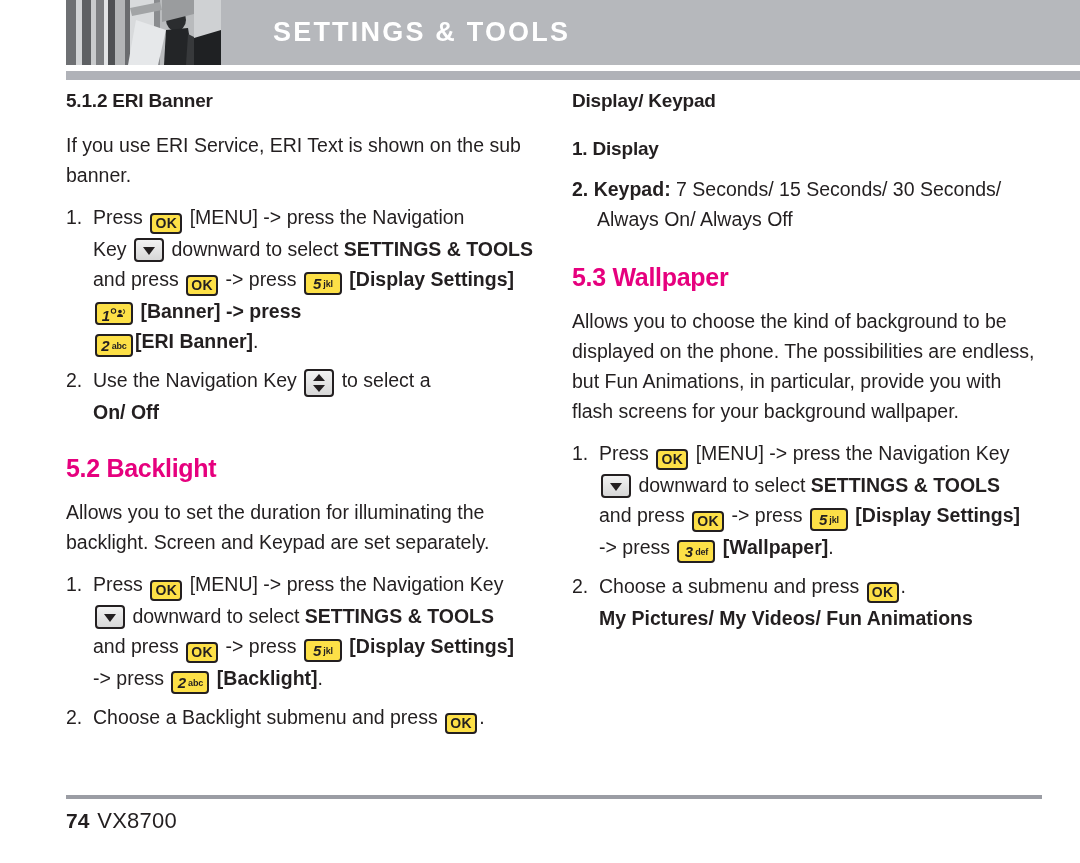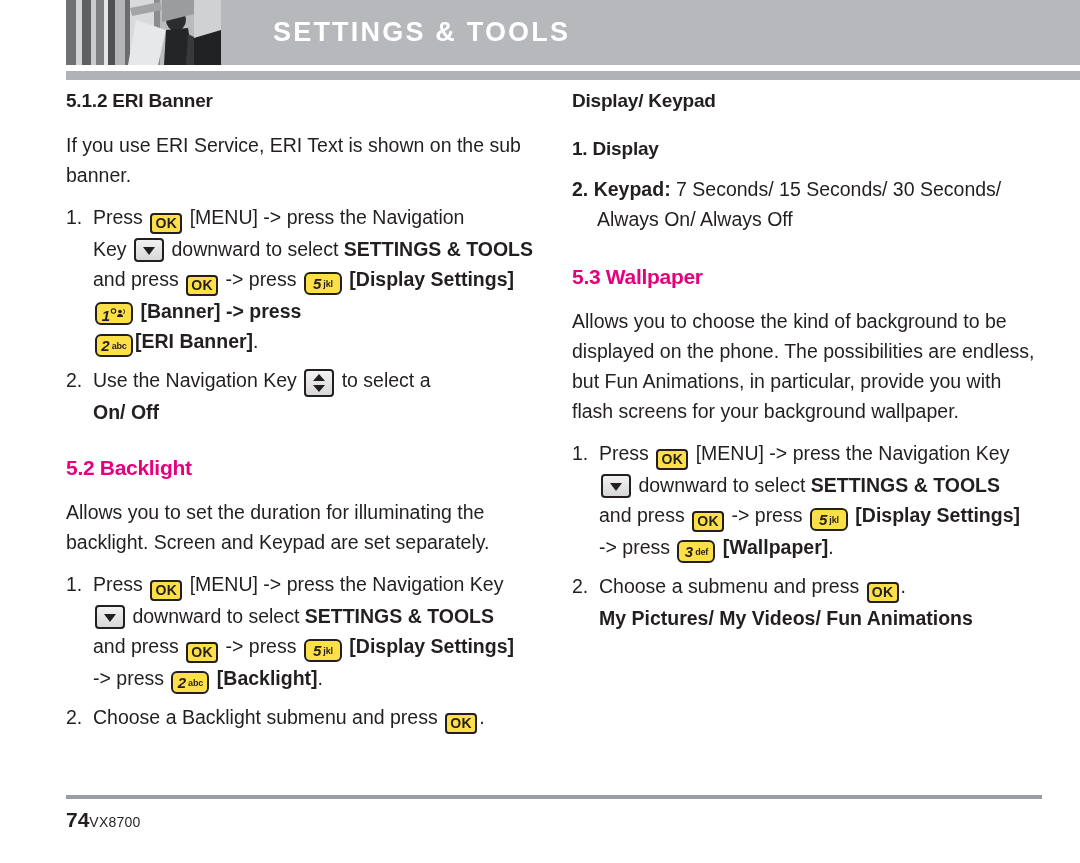--- a/index.html
+++ b/index.html
@@ -50,21 +50,21 @@
 
   h3.sub{
     margin:0 0 14px 0;
     font-size:19px;
     font-weight:bold;
     color:#231f20;
     letter-spacing:-0.2px;
   }
   h2.section{
     margin:26px 0 14px 0;
-    font-size:21px;
+    font-size:25px;
     font-weight:bold;
     color:#e6007e;
     letter-spacing:-0.3px;
   }
   p.body{
     margin:0 0 12px 0;
   }
   b{font-weight:bold;}
 
   
@@ -112,21 +112,20 @@
   .key-ok{
     width:32px;height:21px;line-height:17px;
     font-size:14px;font-weight:bold;letter-spacing:0.3px;
     color:#231f20;
   }
   .key-num{
     width:38px;height:23px;
     line-height:19px;
     color:#231f20;
     white-space:nowrap;
-    border-radius:6px;
   }
   .key-num .d{
     font-size:15px;font-weight:bold;font-style:italic;
     vertical-align:1px;
   }
   .key-num .s{
     font-size:9px;font-weight:bold;letter-spacing:-0.2px;
     vertical-align:3px;margin-left:2px;
   }
   .key-nav{
@@ -150,21 +149,21 @@
   
   .footer-rule{
     position:absolute;left:66px;top:795px;width:976px;height:4px;
     background:#9b9da4;
   }
   .footer{
     position:absolute;left:66px;top:808px;
     font-size:19px;color:#231f20;
   }
   .footer .pg{font-size:21px;font-weight:bold;text-align:right;}
-  .footer .mdl{font-size:14px;margin-left:0;letter-spacing:0.2px;}
+  .footer .mdl{font-size:22px;margin-left:8px;letter-spacing:0.2px;}
 </style>
 </head>
 <body>
 
 <div class="header">
   <div class="header-photo">
     <svg width="155" height="65" viewBox="0 0 155 65">
       <rect width="155" height="65" fill="#b9bbbd"></rect>
       <rect x="0" y="0" width="10" height="65" fill="#6e7073"></rect>
       <rect x="10" y="0" width="6" height="65" fill="#d2d4d6"></rect>

